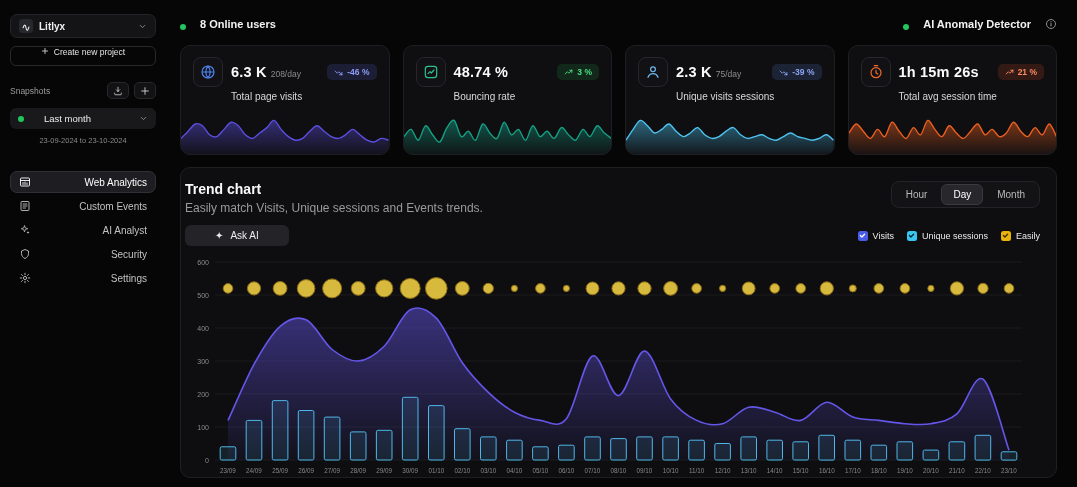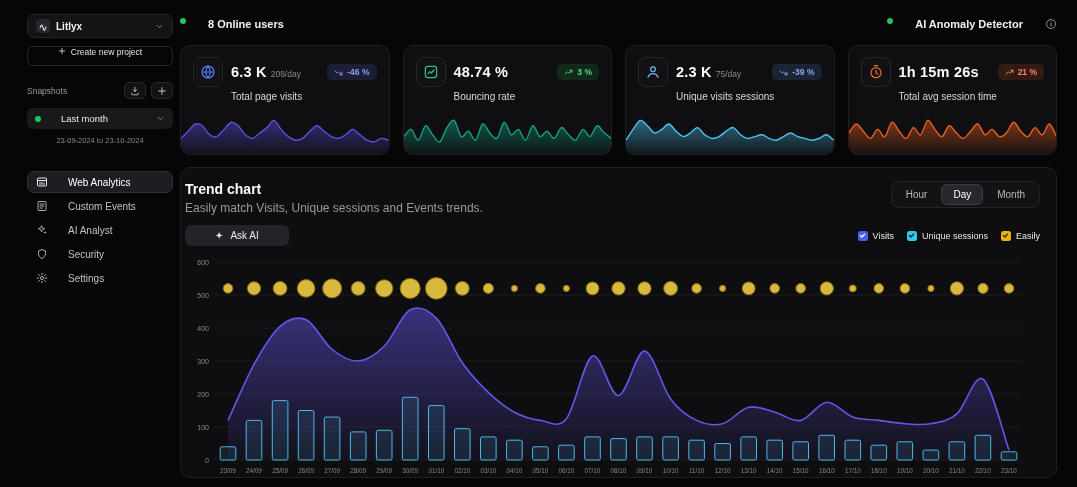--- a/index.html
+++ b/index.html
@@ -6,45 +6,45 @@
   html,body { width:1077px; height:487px; }
   body {
     background:#060607;
     font-family:"Liberation Sans","DejaVu Sans",sans-serif;
     color:#e8e8e8; position:relative; overflow:hidden;
   }
   svg { display:block; }
   svg text { font-family:"Liberation Sans","DejaVu Sans",sans-serif; }
 
   
-  .sidebar { position:absolute; left:17px; top:0; width:166px; height:487px; padding:14px 10px; }
+  .sidebar { position:absolute; left:0; top:0; width:166px; height:487px; padding:14px 10px; }
   .proj-select { display:flex; align-items:center; gap:6px; background:#141416; border:1px solid #242428;
     border-radius:7px; height:24px; padding:0 8px; cursor:pointer; }
   .proj-name { font-size:10px; font-weight:700; color:#f0f0f0; flex:1; }
   .chev { color:#8f8f8f; }
   .create-btn { margin-top:8px; display:flex; align-items:flex-start; justify-content:center; gap:5px; height:20px;
     border:1px solid #28282c; border-radius:6px; font-size:8.5px; color:#e4e4e4; background:transparent; width:100%; cursor:pointer; }
   .snap-row { margin-top:16px; display:flex; align-items:center; }
   .snap-label { font-size:8.5px; color:#9c9c9c; flex:1; }
   .snap-btn { width:22px; height:17px; border:1px solid #28282c; border-radius:5px; background:#121214;
     display:flex; align-items:center; justify-content:center; margin-left:5px; cursor:pointer; }
   .snap-select { margin-top:9px; display:flex; align-items:center; gap:20px; background:#19191c; border-radius:6px;
     height:21px; padding:0 8px; cursor:pointer; }
   .snap-select-label { font-size:9.5px; color:#ececec; flex:1; }
   .dot { width:6px; height:6px; border-radius:50%; background:#22c55e; flex:none; }
   .snap-range { margin-top:7px; text-align:center; font-size:7.5px; color:#8a8a8a; }
   .nav { margin-top:26px; display:flex; flex-direction:column; gap:2px; }
-  .nav-item { display:flex; align-items:center; gap:20px; height:22px; padding:0 8px; border-radius:7px;
-    font-size:10px; color:#c2c2c2; border:1px solid transparent; cursor:pointer; }
+  .nav-item { display:flex; align-items:center; gap:9px; height:22px; padding:0 8px; border-radius:7px;
+    font-size:10px; color:#c2c2c2; border:1px solid transparent; cursor:pointer;justify-content:space-between; }
   .nav-item.active { background:#1e1e22; border-color:#303036; color:#ffffff; }
   .nav-item svg { flex:none; }
 
   
   .topbar { position:absolute; left:180px; top:18px; width:877px; display:flex; align-items:center; justify-content:space-between; }
-  .tb-left, .tb-right { display:flex; align-items:flex-start; gap:22px; }
+  .tb-left, .tb-right { display:flex; align-items:flex-end; gap:14px; }
   .tb-text { font-size:11px; font-weight:700; color:#f2f2f2; }
 
   
   .cards { position:absolute; left:180px; top:45px; width:877px; height:110px; display:flex; gap:13px; }
   .card { flex:1; position:relative; background:#0f0f11; border:1px solid #1f1f23; border-radius:10px; overflow:hidden; }
   .card-head { display:flex; align-items:center; gap:8px; padding:11px 12px 0 12px; }
   .icon-box { width:30px; height:30px; border:1px solid #26262b; background:#121215; border-radius:8px;
     display:flex; align-items:center; justify-content:center; flex:none; }
   .value-row { display:flex; align-items:baseline; gap:4px; }
   .stat-value { font-size:14.5px; font-weight:700; color:#fafafa; letter-spacing:0.2px; }

